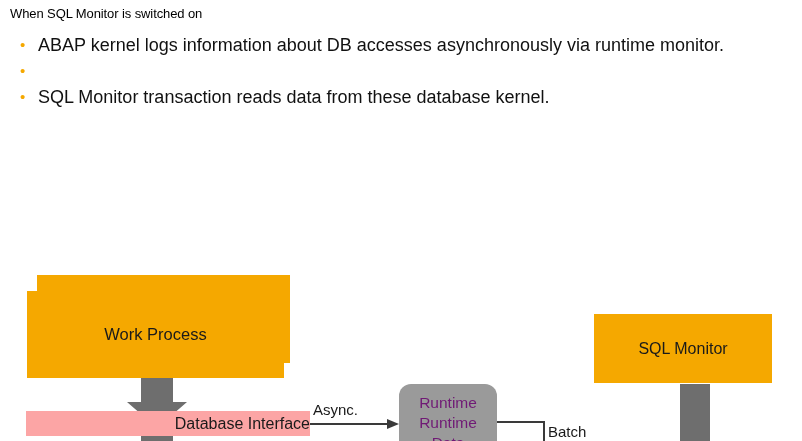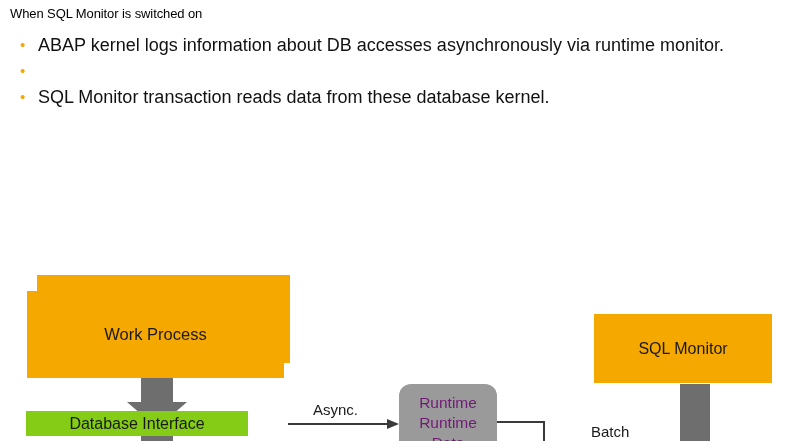--- a/index.html
+++ b/index.html
@@ -24,34 +24,34 @@
   .orange{background:#F5A800;}
   .wp-back{left:37px;top:147px;width:253px;height:88px;}
   .wp-front{left:27px;top:163px;width:257px;height:87px;
             display:flex;align-items:center;justify-content:center;}
   .wp-front .lbl{font-size:16.5px;color:#1a1a1a;}
   .sqlmon-box{left:594px;top:186px;width:178px;height:69px;
               display:flex;flex-direction:column;align-items:center;justify-content:center;}
   .sqlmon-box .lbl{font-size:16px;color:#1a1a1a;line-height:22px;}
 
   
-  .dbi-bar{left:26px;top:283px;width:222px;height:25px;background:#84cc16;
-           display:flex;align-items:center;justify-content:center;}
+  .dbi-bar{left:26px;top:283px;width:284px;height:25px;background:#fca5a5;
+           display:flex;align-items:center;justify-content:flex-end;}
   .dbi-bar .lbl{font-size:16px;color:#1a1a1a;}
 
   
   .rt-box{left:399px;top:256px;width:98px;height:77px;background:#9a9a9a;
           border-radius:12px;display:flex;flex-direction:column;
           align-items:center;justify-content:center;}
   .rt-box .lbl{font-size:15.5px;color:#701a75;line-height:20px;}
 
   
   .conn-label{font-size:15px;color:#1a1a1a;line-height:19px;}
   .async-lbl{left:313px;top:272px;}
-  .batch-lbl{left:548px;top:294px;margin-left:43px;}
+  .batch-lbl{left:548px;top:294px;}
 
   svg.layer{position:absolute;left:0;top:0;width:802px;height:313px;overflow:visible;}
 </style>
 </head>
 <body>
 
 <div id="page">
 
   <div class="heading">When SQL Monitor is switched on</div>
 

